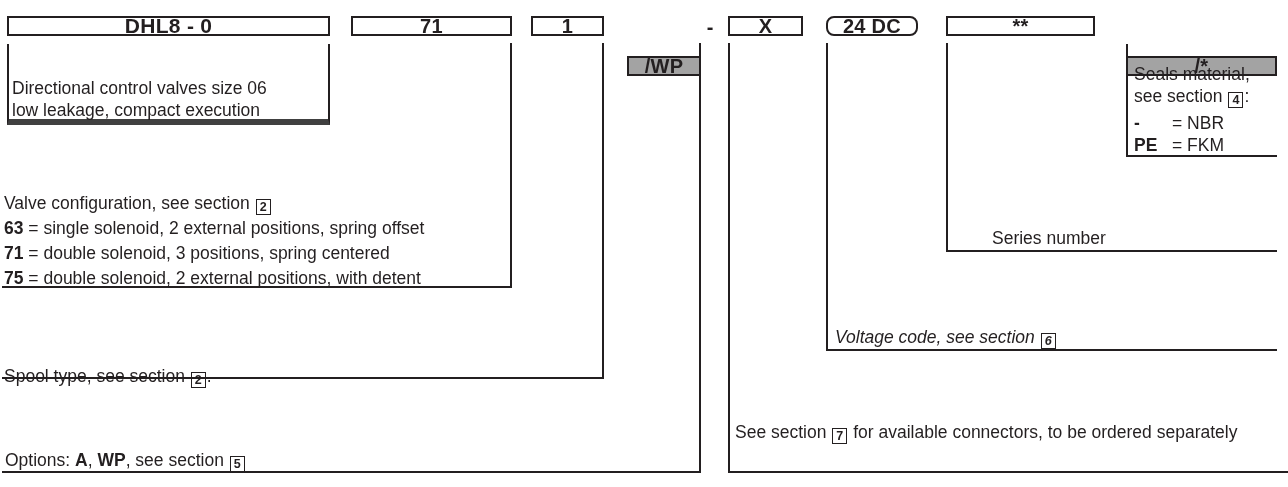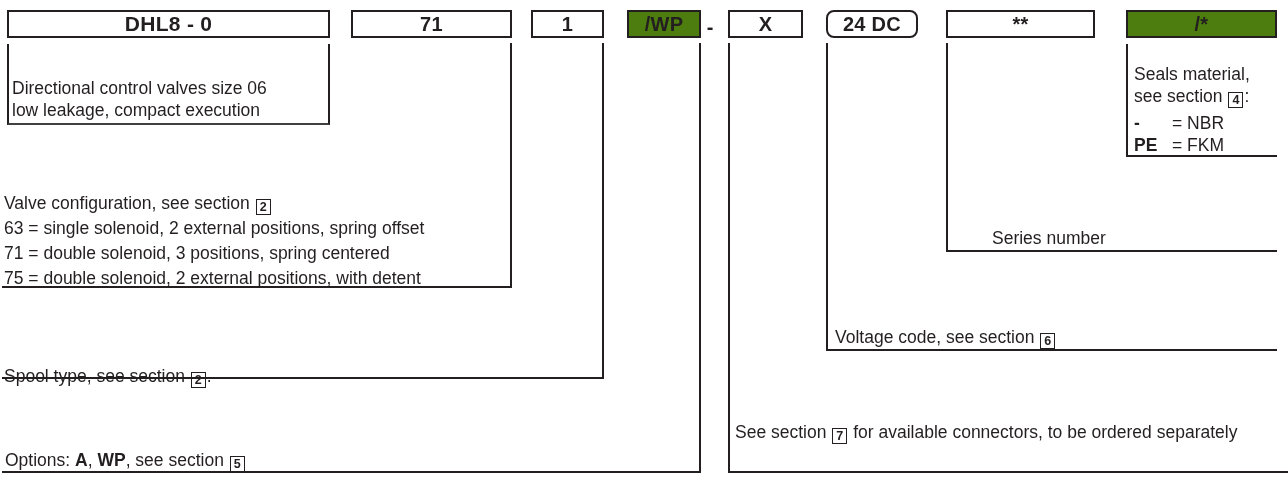--- a/index.html
+++ b/index.html
@@ -5,28 +5,28 @@
   html,body{margin:0;padding:0;background:#ffffff;}
   #stage{
     position:relative;
     width:1288px;height:487px;
     background:#ffffff;
     font-family:"Liberation Sans","DejaVu Sans",sans-serif;
     color:#231f20;
     overflow:hidden;
   }
   .cbox{
-    position:absolute;top:10px;height:28px;
+    position:absolute;top:16px;height:20px;
     box-sizing:border-box;
     border:2px solid #231f20;
     background:#ffffff;
     display:flex;align-items:center;justify-content:center;
     font-weight:bold;font-size:20px;letter-spacing:.3px;
   }
-  .cbox.gray{background:#4d7c0f;}
+  .cbox.gray{background:#a3a3a3;margin-top:40px;}
   .cbox.model{font-size:21px;}
   .dash{
     position:absolute;top:10px;height:34px;width:24px;
     display:flex;align-items:center;justify-content:center;
     font-weight:bold;font-size:20px;
   }
   .vline{position:absolute;width:2px;background:#231f20;}
   .hline{position:absolute;height:2px;background:#231f20;}
   .txt{
     position:absolute;
@@ -42,36 +42,36 @@
     font-weight:bold;font-size:12.5px;line-height:14px;
     text-align:center;
     vertical-align:-2px;
     margin:0 1px;
   }
   .descbox{
     position:absolute;left:7px;top:44px;width:323px;height:81px;
     box-sizing:border-box;
     border-left:2px solid #231f20;
     border-right:2px solid #231f20;
-    border-bottom:2px solid #404040;
+    border-bottom:6px solid #404040;
     padding:33px 0 0 3px;
     font-size:17.5px;line-height:22px;
   }
   .sealsbox{
     position:absolute;left:1126px;top:44px;width:151px;height:113px;
     box-sizing:border-box;
     border-left:2px solid #231f20;
     border-bottom:2px solid #231f20;
     padding:19px 0 16px 6px;
     font-size:17.5px;line-height:22px;
     white-space:nowrap;
   }
   .sealsbox .pairs{margin-top:5px;line-height:21.5px;}
   .code-col{display:inline-block;width:38px;font-weight:bold;}
-  .vc-code{font-weight:normal;}
+  .vc-code{font-weight:bold;}
 </style>
 </head>
 <body>
 
 <div id="stage">
 
   <div class="cbox model" style="left:7px;width:323px;">DHL8 - 0</div>
   <div class="cbox" style="left:351px;width:161px;">71</div>
   <div class="cbox" style="left:531px;width:73px;">1</div>
   <div class="cbox gray" style="left:627px;width:74px;">/WP</div>
@@ -112,21 +112,21 @@
   </div>
 
   <div class="txt" style="left:5px;top:448px;">
     <span>Options: </span><span class="b">A</span><span>, </span><span class="b">WP</span><span>, see section </span><span class="sec">5</span>
   </div>
 
   <div class="txt" style="left:735px;top:419px;line-height:26px;">
     <div><span>See section </span><span class="sec">7</span><span> for available connectors, to be ordered separately</span></div>
   </div>
 
-  <div class="txt" style="left:835px;top:325px;">
+  <div class="txt" style="left:835px;top:325px;font-style:italic;">
     <span>Voltage code, see section </span><span class="sec">6</span>
   </div>
 
   <div class="txt" style="left:992px;top:226px;">
     <span>Series number</span>
   </div>
 
   <div class="sealsbox">
     <div>Seals material,</div>
     <div><span>see section </span><span class="sec">4</span><span>:</span></div>

